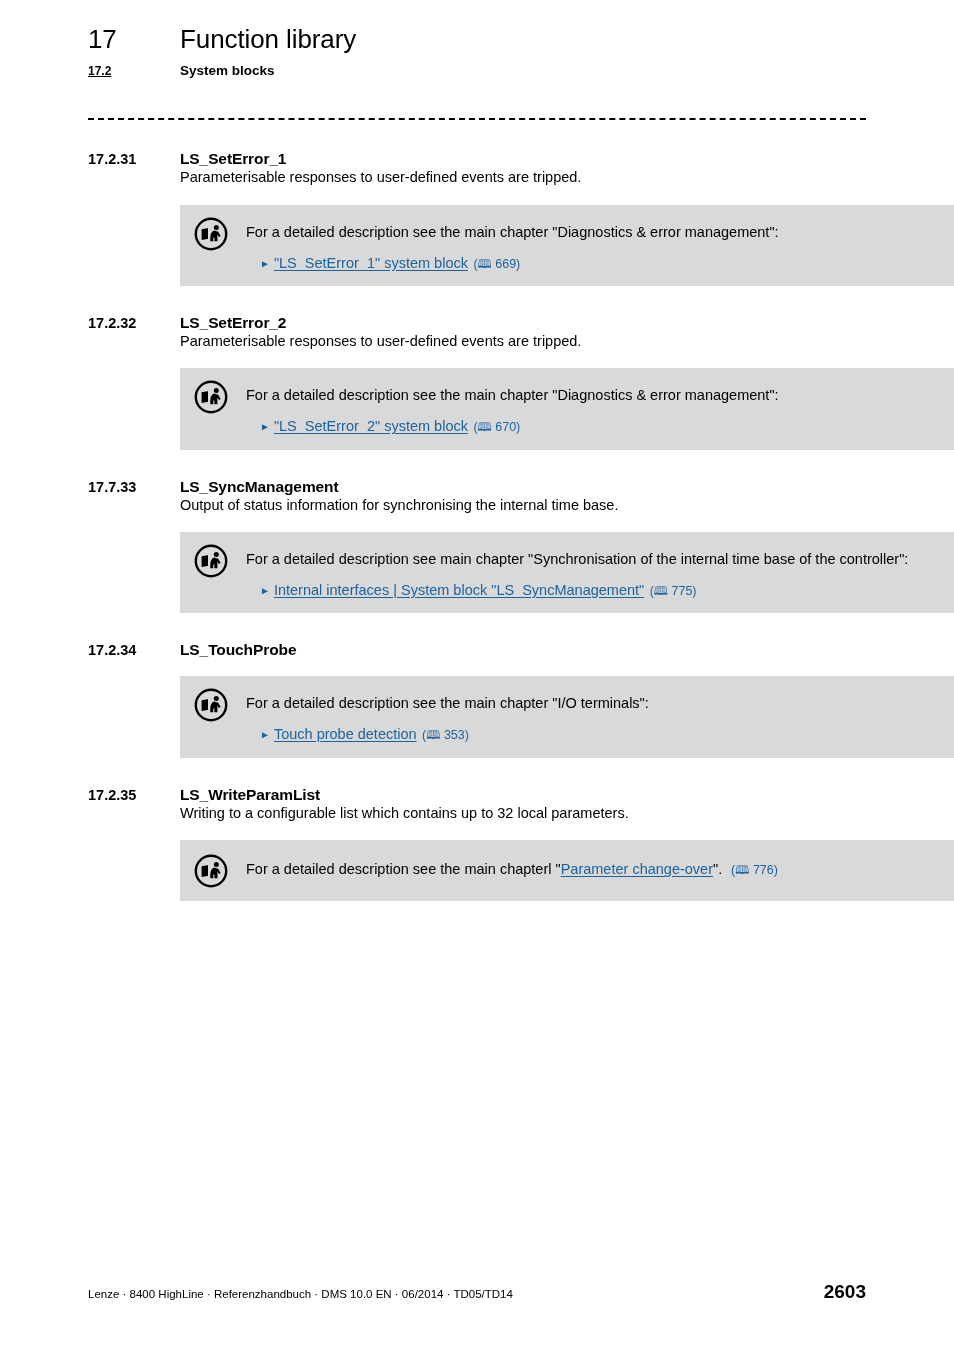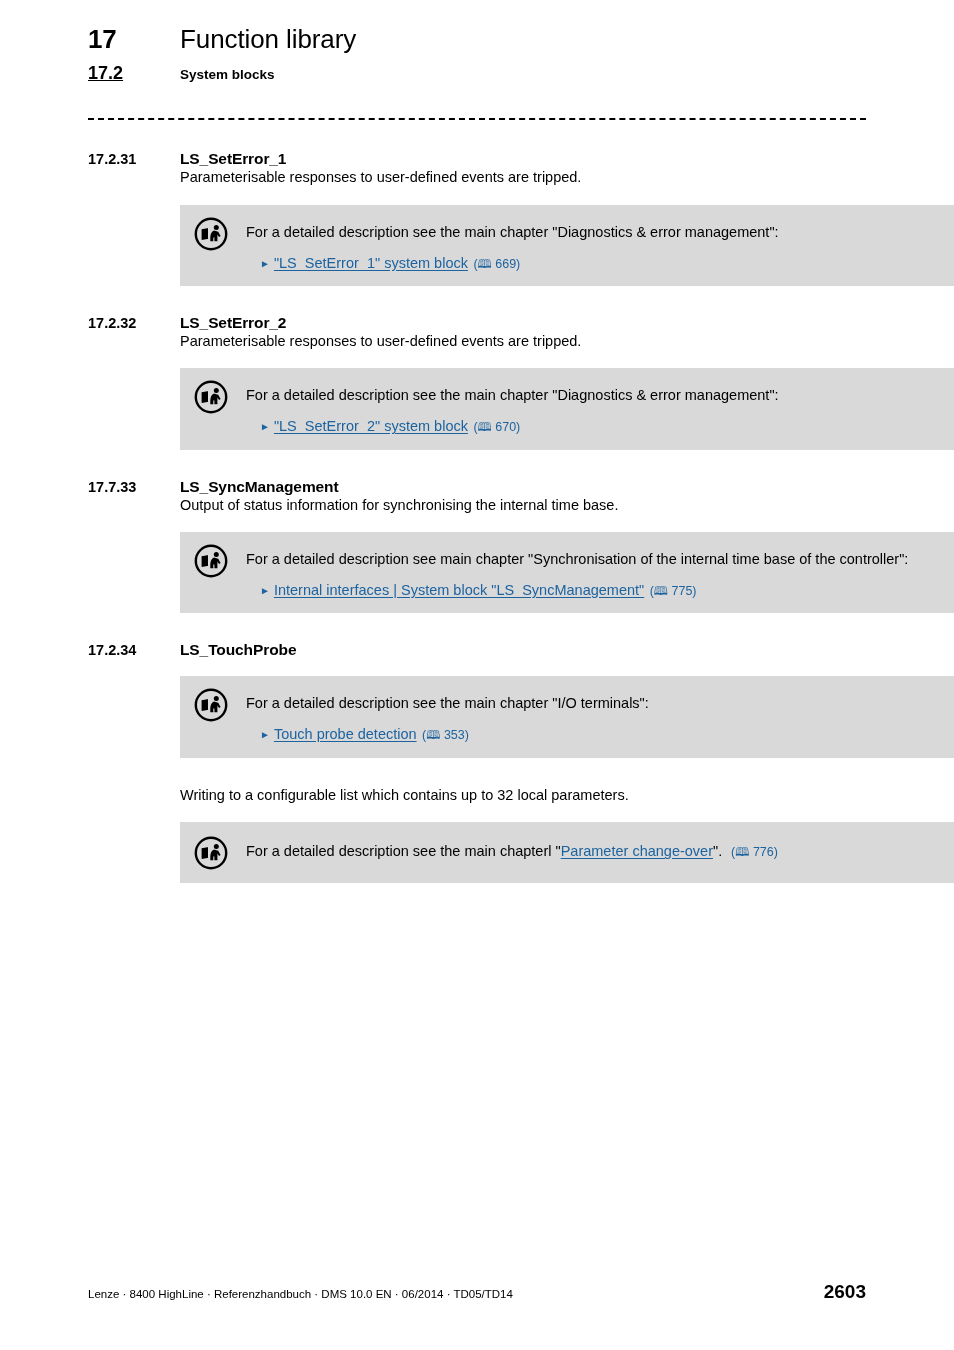--- a/index.html
+++ b/index.html
@@ -30,37 +30,37 @@
     width: 778px;
   }
   .header-row {
     display: flex;
     align-items: baseline;
   }
   .chapter-num {
     width: 92px;
     flex: 0 0 92px;
     font-size: 26px;
-    font-weight: 700;
+    font-weight: 400;
     letter-spacing: -0.2px;
   }
   .chapter-title {
     font-size: 26px;
     font-weight: 400;
     letter-spacing: -0.1px;
   }
   .subchapter-row {
     display: flex;
     align-items: baseline;
     margin-top: 8px;
   }
   .subchapter-num {
     width: 92px;
     flex: 0 0 92px;
-    font-size: 18px;
+    font-size: 12px;
     font-weight: 700;
     text-decoration: underline;
   }
   .subchapter-title {
     font-size: 13.5px;
     font-weight: 700;
   }
 
   .divider {
     position: absolute;
@@ -296,20 +296,24 @@
         <div class="infobox-text">
           <p class="infobox-para">For a detailed description see the main chapter "I/O terminals":</p>
           <div class="link-row">
             <span class="tri">►</span><a class="doclink" href="#">Touch probe detection</a><span class="pageref">&nbsp;(<span class="bookglyph">🕮</span>&nbsp;<span>353</span>)</span>
           </div>
         </div>
       </div>
     </div>
 
     <div class="section" style="margin-top:28px;">
+      <div class="sec-head">
+        <div class="sec-num">17.2.35</div>
+        <div class="sec-title">LS_WriteParamList</div>
+      </div>
       <div class="sec-body">Writing to a configurable list which contains up to 32 local parameters.</div>
       <div class="infobox" style="padding-top:13px;padding-bottom:13px;">
         <div class="infobox-icon">
           <svg width="34" height="34" viewBox="0 0 34 34">
             <circle cx="17" cy="17" r="15.2" fill="none" stroke="#000" stroke-width="2.4"></circle>
             <path d="M7.6 12.2 L14.6 11.0 L14.6 21.8 L7.6 23.0 Z" fill="#000"></path>
             <path d="M14.6 11.0 L14.6 21.8" fill="none" stroke="#fff" stroke-width="0.9"></path>
             <circle cx="22.3" cy="10.4" r="2.5" fill="#000"></circle>
             <path d="M20.0 13.6 C17.6 14.8 16.4 17.2 16.3 20.0 L16.3 24.2 L19.3 24.2 L19.3 20.6 L20.4 20.6 L20.4 24.2 L23.4 24.2 L23.4 17.6 L25.0 19.9 L26.6 18.9 L24.2 14.7 Z" fill="#000"></path>
           </svg>

